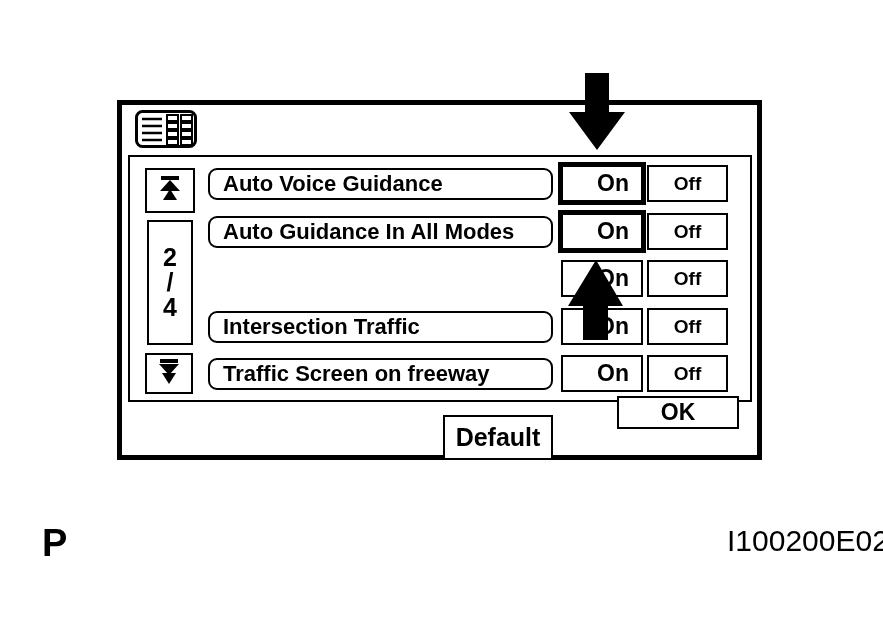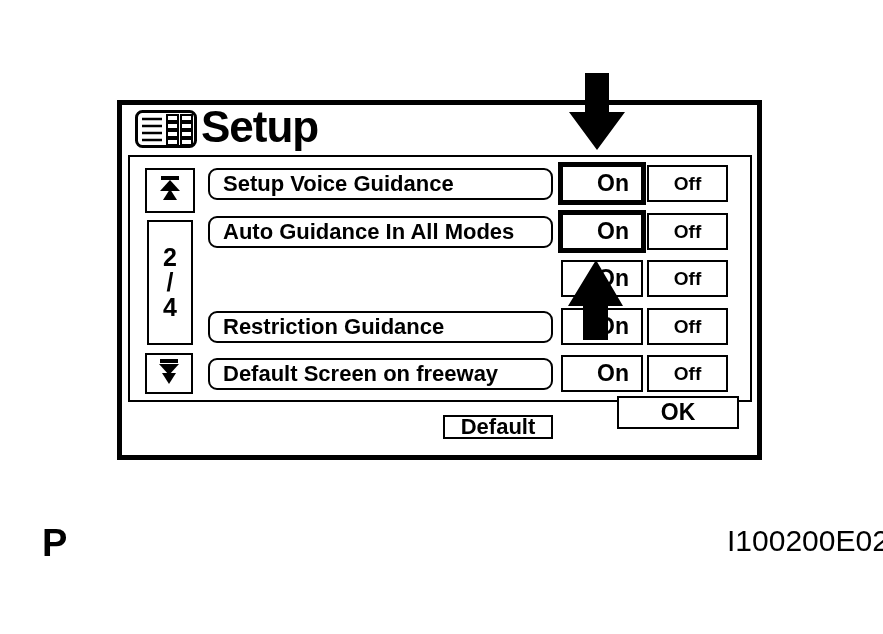--- a/index.html
+++ b/index.html
@@ -32,21 +32,21 @@
 
   .row { position:absolute; left:130px; width:620px; height:43px; }
   .label-btn { position:absolute; left:78px; top:6px; width:345px; height:32px;
                border:2px solid #000; border-radius:9px; background:#fff;
                display:flex; align-items:center; padding-left:13px;
                font-weight:bold; font-size:22px; cursor:pointer; white-space:nowrap; }
   .on-btn  { left:431px; top:3px; width:82px; height:37px; font-size:23px;padding-left:22px; }
   .on-btn.selected { left:428px; top:0; width:88px; height:43px; border-width:5px; }
   .off-btn { left:517px; top:3px; width:81px; height:37px; font-size:19px; }
 
-  .default-btn { left:443px; top:415px; width:110px; height:24px; font-size:22px; }
+  .default-btn { left:443px; top:415px; width:110px; height:45px; font-size:25px; }
   .ok-btn      { left:617px; top:396px; width:122px; height:33px; font-size:23px; }
 
   .pointer { position:absolute; z-index:10; pointer-events:none; }
 
   .p-label   { position:absolute; left:42px;  top:522px; font-size:38px; font-weight:bold; }
   .fig-code  { position:absolute; left:727px; top:524px; font-size:30px; }
 
   svg .stroke { fill:none; stroke:#000; }
 </style>
 </head>
@@ -66,21 +66,20 @@
       <rect class="stroke" x="32" y="5" width="11" height="6" stroke-width="2"></rect>
       <rect class="stroke" x="46" y="5" width="11" height="6" stroke-width="2"></rect>
       <rect class="stroke" x="32" y="13" width="11" height="6" stroke-width="2"></rect>
       <rect class="stroke" x="46" y="13" width="11" height="6" stroke-width="2"></rect>
       <rect class="stroke" x="32" y="21" width="11" height="6" stroke-width="2"></rect>
       <rect class="stroke" x="46" y="21" width="11" height="6" stroke-width="2"></rect>
       <rect class="stroke" x="32" y="29" width="11" height="6" stroke-width="2"></rect>
       <rect class="stroke" x="46" y="29" width="11" height="6" stroke-width="2"></rect>
     </svg>
   </span>
-  <span class="title">Setup</span>
 
   <div class="listbox"></div>
 
   <button class="btn scroll-up">
     <span>
       <svg width="26" height="28" viewBox="0 0 26 28">
         <rect x="4" y="1" width="18" height="4" fill="#000"></rect>
         <polygon points="13,5 3,16 23,16" fill="#000"></polygon>
         <polygon points="13,14 6,25 20,25" fill="#000"></polygon>
       </svg>
@@ -95,40 +94,40 @@
     <span>
       <svg width="26" height="28" viewBox="0 0 26 28">
         <rect x="4" y="1" width="18" height="4" fill="#000"></rect>
         <polygon points="3,6 23,6 13,17" fill="#000"></polygon>
         <polygon points="6,15 20,15 13,26" fill="#000"></polygon>
       </svg>
     </span>
   </button>
 
   <div class="row" style="top:162px">
-    <div class="label-btn">Setup Voice Guidance</div>
+    <div class="label-btn">Auto Voice Guidance</div>
     <button class="btn on-btn selected">On</button>
     <button class="btn off-btn">Off</button>
   </div>
   <div class="row" style="top:210px">
     <div class="label-btn">Auto Guidance In All Modes</div>
     <button class="btn on-btn selected">On</button>
     <button class="btn off-btn">Off</button>
   </div>
   <div class="row" style="top:257px">
     <button class="btn on-btn">On</button>
     <button class="btn off-btn">Off</button>
   </div>
   <div class="row" style="top:305px">
-    <div class="label-btn">Restriction Guidance</div>
+    <div class="label-btn">Intersection Traffic</div>
     <button class="btn on-btn">On</button>
     <button class="btn off-btn">Off</button>
   </div>
   <div class="row" style="top:352px">
-    <div class="label-btn">Default Screen on freeway</div>
+    <div class="label-btn">Traffic Screen on freeway</div>
     <button class="btn on-btn">On</button>
     <button class="btn off-btn">Off</button>
   </div>
 
   <button class="btn default-btn">Default</button>
   <button class="btn ok-btn">OK</button>
 
   <span class="pointer" style="left:560px; top:70px;">
     <svg width="75" height="85" viewBox="0 0 75 85">
       <polygon points="25,3 49,3 49,42 65,42 37,80 9,42 25,42" fill="#000"></polygon>

